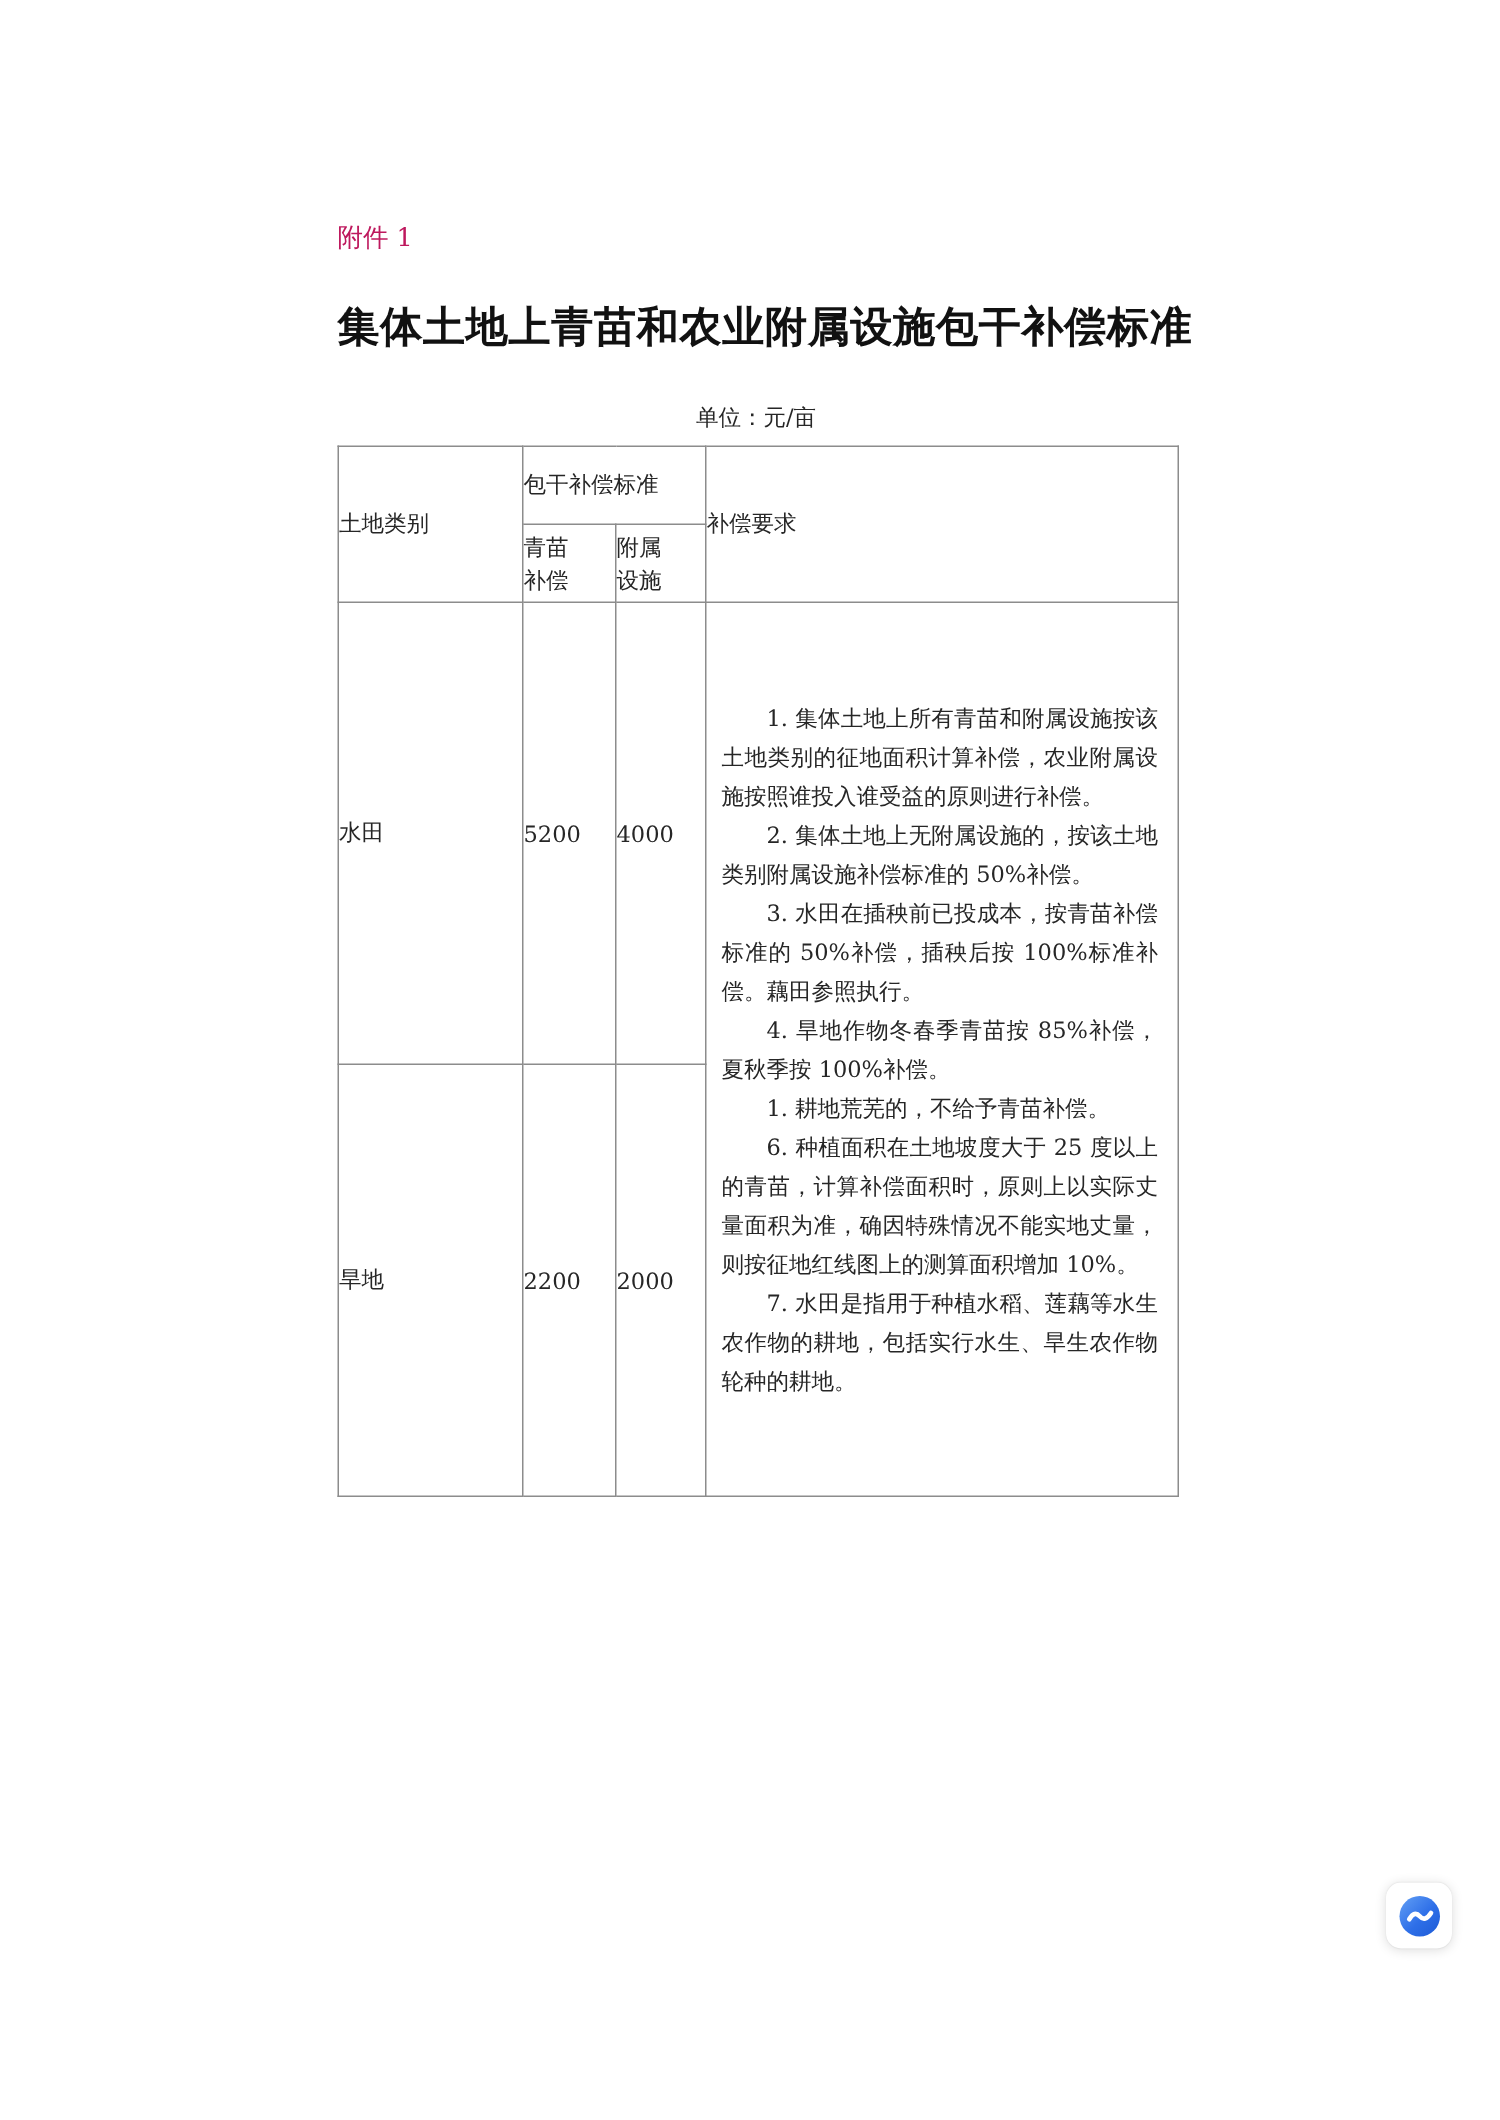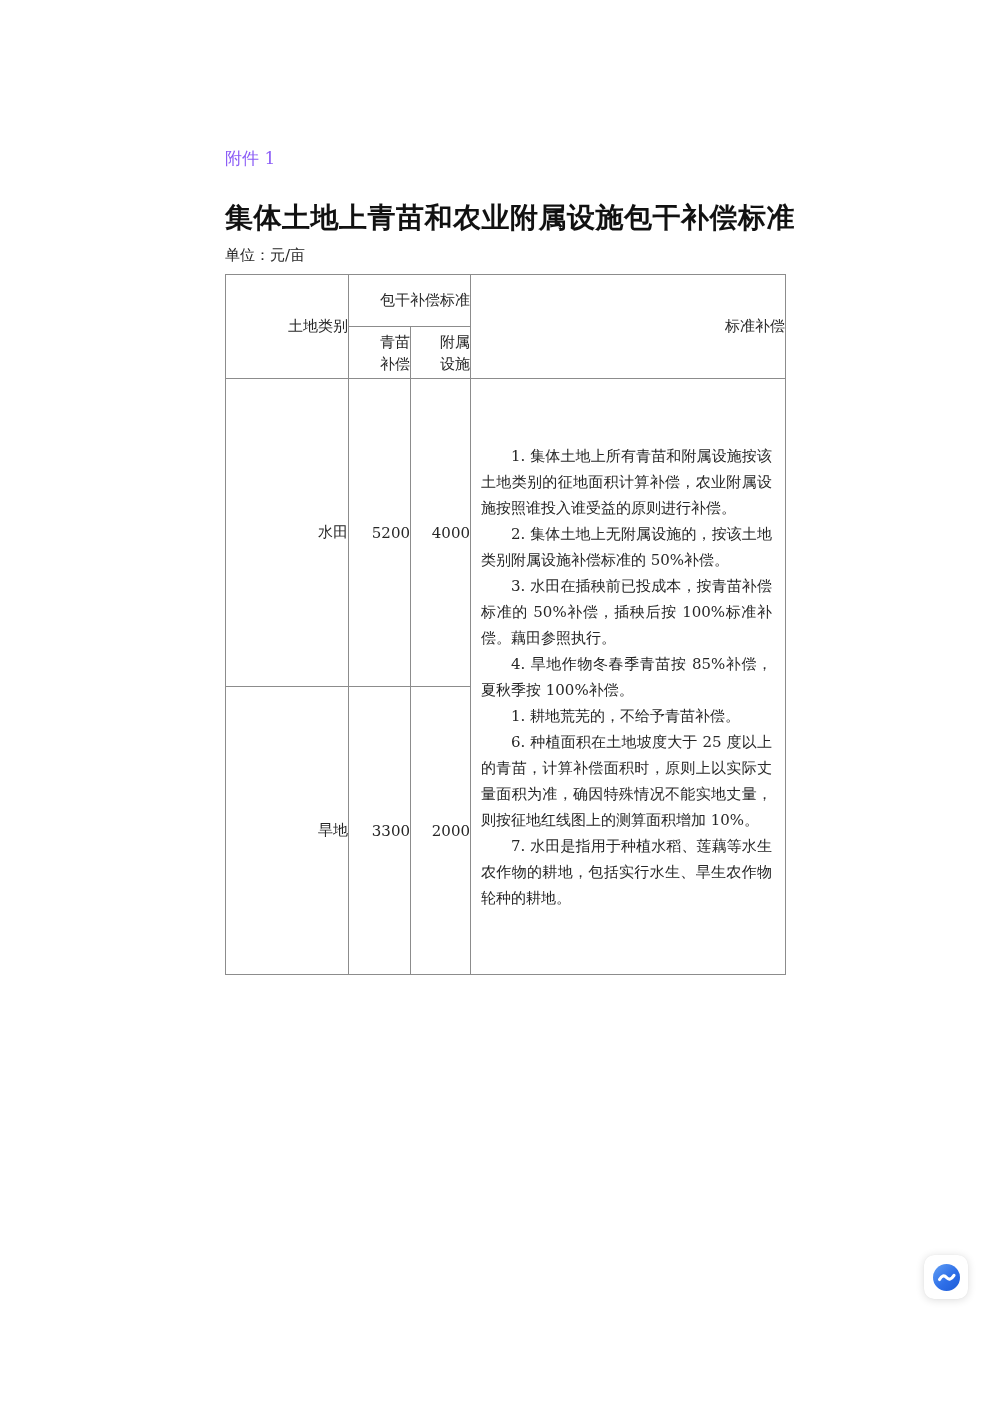--- a/index.html
+++ b/index.html
@@ -11,49 +11,49 @@
   }
   .doc {
     position: absolute;
     left: 225px;
     top: 0;
     width: 560px;
   }
   .attachment-label {
     margin-top: 147px;
     font-size: 17px;
-    color: #8b5cf6;
+    color: #be185d;
   }
   .doc-title {
     margin-top: 29px;
     text-align: center;
     font-size: 28px;
     font-weight: 700;
     color: #111111;
     letter-spacing: 0.5px;
     white-space: nowrap;
   }
   .unit-note {
-    margin-top: 9px;
-    text-align: left;
+    margin-top: 32px;
+    text-align: center;
     font-size: 15px;
     color: #262626;
     padding-right: 2px;
   }
   table.comp-table {
     margin-top: 9px;
     width: 560px;
     border-collapse: collapse;
     table-layout: fixed;
     font-size: 15px;
     color: #262626;
   }
   .comp-table td {
     border: 1px solid #8c8c8c;
-    text-align: right;
+    text-align: left;
     vertical-align: middle;
   }
   .col-category { width: 123px; }
   .col-crop     { width: 62px; }
   .col-facility { width: 60px; }
   .col-req      { width: 315px; }
   .h-row1 { height: 52px; }
   .h-row2 { height: 52px; }
   .h-body1 { height: 308px; }
   .h-body2 { height: 288px; }
@@ -115,21 +115,21 @@
     <colgroup>
       <col class="col-category">
       <col class="col-crop">
       <col class="col-facility">
       <col class="col-req">
     </colgroup>
     <tbody>
       <tr class="h-row1">
         <td rowspan="2">土地类别</td>
         <td colspan="2">包干补偿标准</td>
-        <td rowspan="2">标准补偿</td>
+        <td rowspan="2">补偿要求</td>
       </tr>
       <tr class="h-row2">
         <td class="two-line">青苗
 补偿</td>
         <td class="two-line">附属
 设施</td>
       </tr>
       <tr class="h-body1">
         <td>水田</td>
         <td>5200</td>
@@ -139,21 +139,21 @@
           <p>2. 集体土地上无附属设施的，按该土地类别附属设施补偿标准的 50%补偿。</p>
           <p>3. 水田在插秧前已投成本，按青苗补偿标准的 50%补偿，插秧后按 100%标准补偿。藕田参照执行。</p>
           <p>4. 旱地作物冬春季青苗按 85%补偿，夏秋季按 100%补偿。</p>
           <p>1. 耕地荒芜的，不给予青苗补偿。</p>
           <p>6. 种植面积在土地坡度大于 25 度以上的青苗，计算补偿面积时，原则上以实际丈量面积为准，确因特殊情况不能实地丈量，则按征地红线图上的测算面积增加 10%。</p>
           <p>7. 水田是指用于种植水稻、莲藕等水生农作物的耕地，包括实行水生、旱生农作物轮种的耕地。</p>
         </td>
       </tr>
       <tr class="h-body2">
         <td>旱地</td>
-        <td>3300</td>
+        <td>2200</td>
         <td>2000</td>
       </tr>
     </tbody>
   </table>
 
 
 </div>
 
 <div class="floating-widget">
   <span class="logo-circle">

